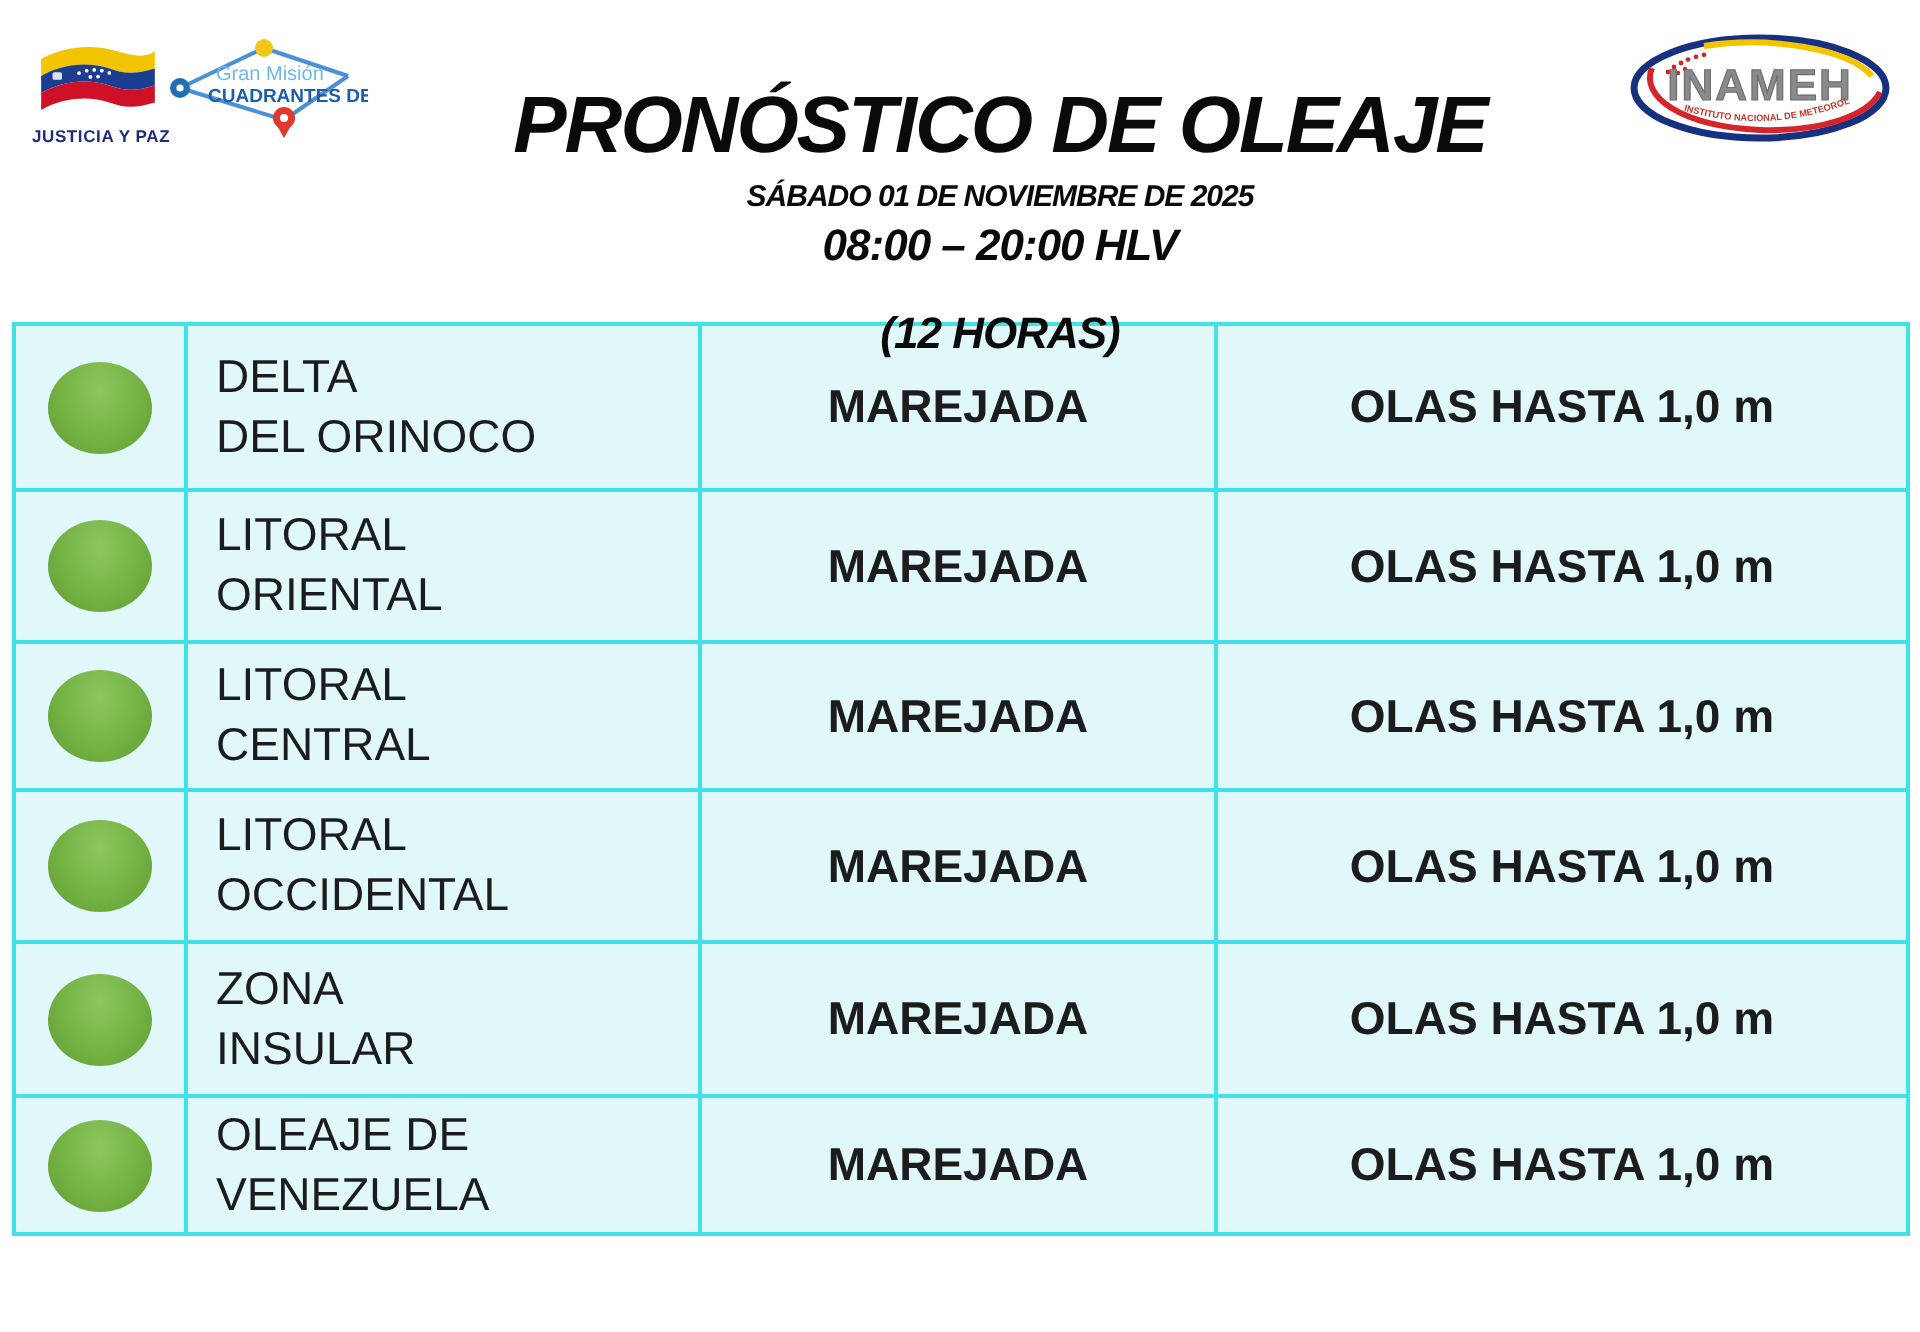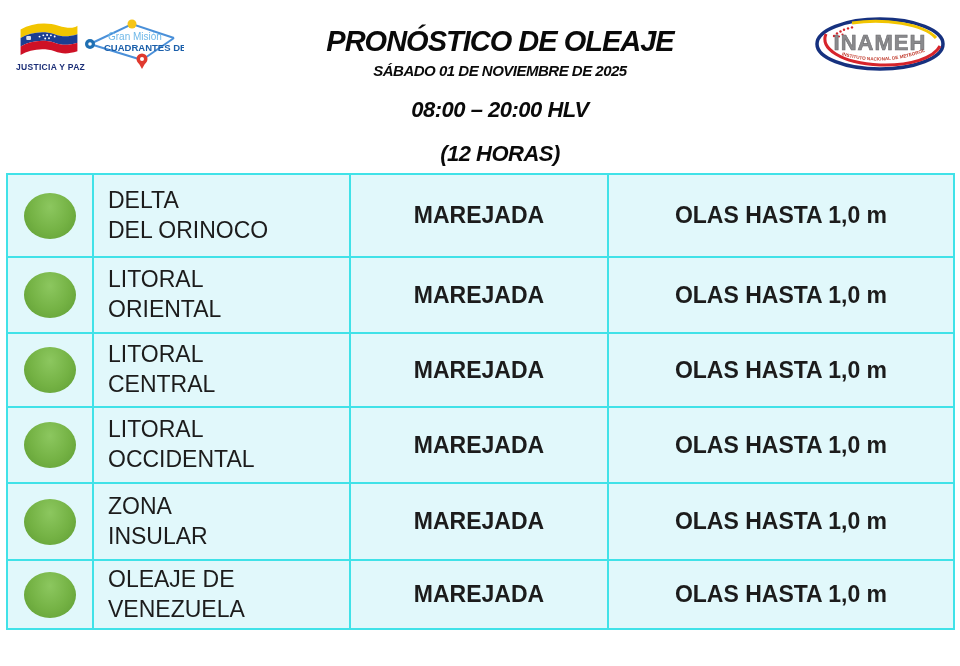--- a/index.html
+++ b/index.html
@@ -22,35 +22,35 @@
   
   .header{position:relative;width:100%;height:157px;}
   .flag-wrap{position:absolute;left:16px;top:20px;width:66px;text-align:center;}
   .flag-label{margin-top:2px;font-size:8.5px;font-weight:bold;color:#1B2E77;letter-spacing:.3px;white-space:nowrap;}
   .mission-wrap{position:absolute;left:80px;top:16px;}
   .title-block{
     position:absolute;left:200px;top:26px;width:600px;
     text-align:center;color:var(--title-color);
     font-style:italic;font-weight:bold;
   }
-  .title-main{font-size:29px;letter-spacing:-1px;line-height:1.05;}
+  .title-main{font-size:40px;letter-spacing:-1px;line-height:1.05;margin-top:16px;}
   .title-date{font-size:15px;letter-spacing:-.5px;margin-top:6px;}
-  .title-time{font-size:22px;letter-spacing:-.5px;margin-top:18px;}
+  .title-time{font-size:22px;letter-spacing:-.5px;margin-top:3px;}
   .title-hours{font-size:22px;letter-spacing:-.5px;margin-top:18px;}
   .inameh-wrap{position:absolute;right:12px;top:16px;}
 
   
   .forecast-table{
     display:grid;
     grid-template-columns:84px 255px 256px 1fr;
     grid-template-rows:81px 74px 72px 74px 75px 67px;
     gap:2px;
     background:var(--table-border);
     border:2px solid var(--table-border);
-    margin:16px 5px 0 6px;
+    margin:4px 5px 0 6px;
   }
   .cell{background:var(--cell-bg);display:flex;align-items:center;color:var(--text-color);}
   .cell-status{justify-content:center;}
   .status-dot{
     width:52px;height:46px;border-radius:50%;
     background:radial-gradient(ellipse at 50% 30%, var(--status-green-light) 0%, #74B244 55%, var(--status-green-dark) 100%);
   }
   .cell-region{padding-left:14px;font-size:23px;line-height:1.3;white-space:pre-line;}
   .cell-condition,.cell-waves{justify-content:center;font-size:23px;font-weight:bold;}
 </style>

